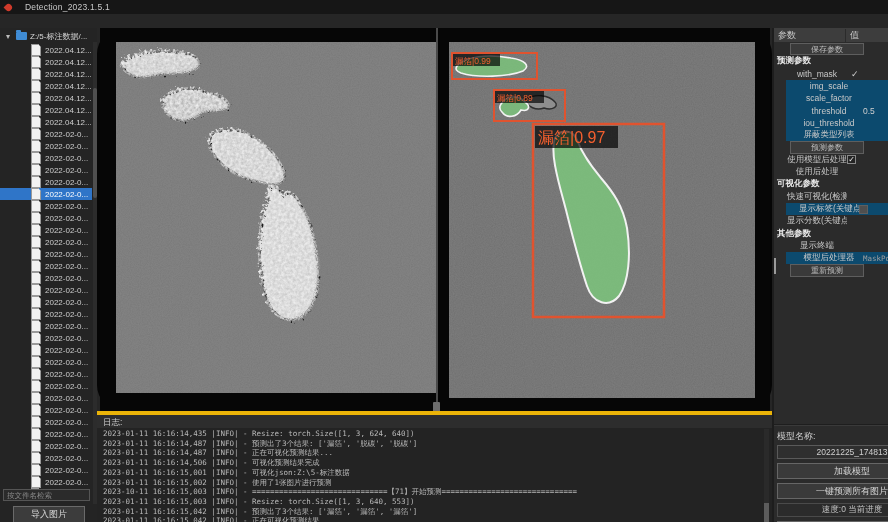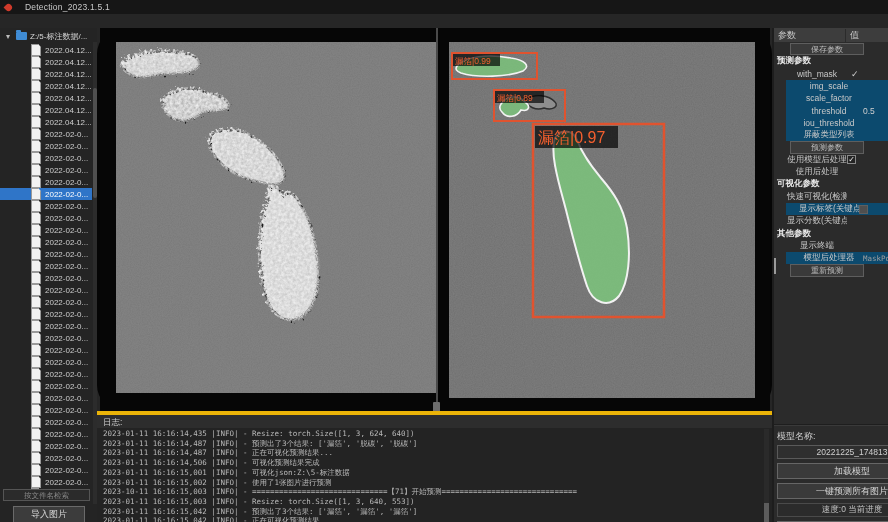--- a/index.html
+++ b/index.html
@@ -19,21 +19,21 @@
   .arrow{font-size:8px;color:#bbb;margin-left:6px;width:8px;}
   .folder{width:11px;height:8px;background:#3f8cd5;border-radius:1px;position:relative;margin:0 3px 0 2px;flex:0 0 auto;}
   .folder:before{content:"";position:absolute;left:0;top:-2px;width:5px;height:2px;background:#3f8cd5;border-radius:1px 1px 0 0;}
   .tree-item{position:absolute;left:0;width:92px;height:12px;display:flex;align-items:center;font-size:8px;color:#cfcfcf;white-space:nowrap;}
   .tree-item.selected{background:#2f75c8;color:#fff;}
   .ficon{width:8px;height:10px;background:#f2f2f2;border:0.5px solid #999;margin-left:31px;margin-right:4px;flex:0 0 auto;
          clip-path:polygon(0 0,72% 0,100% 28%,100% 100%,0 100%);}
   .tree-scroll{position:absolute;right:0;top:14px;width:4px;height:462px;background:#2c2c2c;}
   .tree-thumb{position:absolute;right:0;top:46px;width:4px;height:110px;background:#4f4f4f;border-radius:2px;}
   .search{position:absolute;left:3px;top:461px;width:87px;height:12px;background:#2b2b2b;border:1px solid #555;
-          color:#ddd;font-size:7.5px;padding:0 3px;box-sizing:border-box;font-family:inherit;text-align:center;}
+          color:#ddd;font-size:7.5px;padding:0 3px;box-sizing:border-box;font-family:inherit;}
   .search::placeholder{color:#8a8a8a;}
   .import-btn{position:absolute;left:13px;top:478px;width:72px;height:17px;background:#3c3c3c;border:1px solid #6a6a6a;
           color:#d8d8d8;font-size:9px;font-family:inherit;padding:0;}
   
   .center{position:absolute;left:97px;top:28px;width:675px;height:383px;background:#050505;border-radius:26px;}
   .viewport{position:absolute;top:0;height:383px;background:#050505;}
   .vp-left{left:3px;width:337px;}
   .vp-right{left:343px;width:330px;}
   .divider{position:absolute;left:339px;top:0;width:2px;height:383px;background:#4a4a4a;}
   .div-handle{position:absolute;left:336px;top:374px;width:7px;height:14px;background:#6d6d6d;border-radius:1px;}

